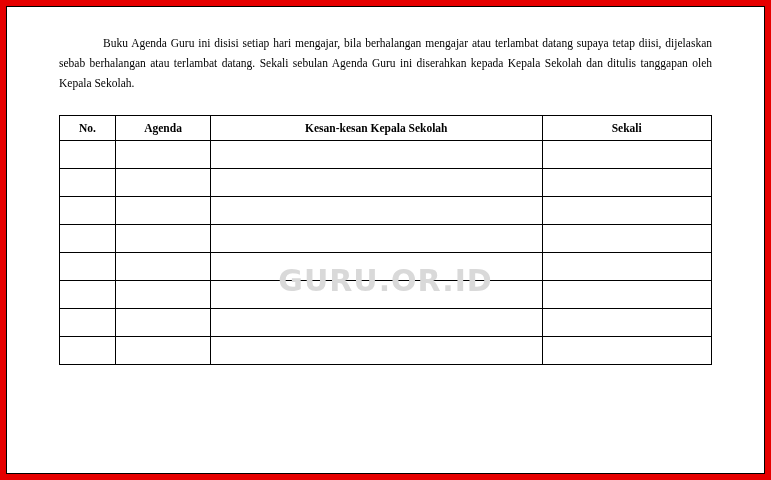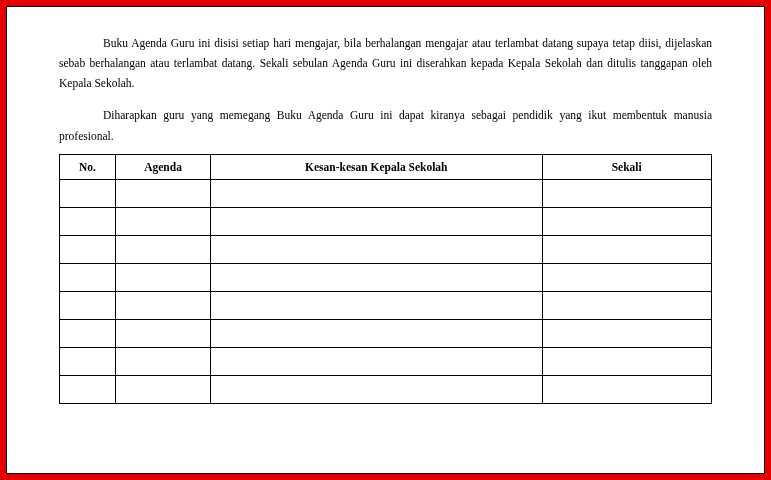--- a/index.html
+++ b/index.html
@@ -47,21 +47,21 @@
     margin: 0;
   }
   .para-1 {
     text-indent: 44px;
   }
   .para-2 {
     margin-top: 12px;
     text-indent: 44px;
   }
   .table-wrap {
-    margin-top: 8px;
+    margin-top: 22px;
     position: relative;
   }
   table.agenda {
     border-collapse: collapse;
     width: 100%;
     table-layout: fixed;
   }
   table.agenda th,
   table.agenda td {
     border: 1px solid #000000;
@@ -98,21 +98,20 @@
   }
 </style>
 </head>
 <body>
 
 <div class="page-frame">
   <div class="page-inner">
 
 
     <p class="para para-1">Buku Agenda Guru ini disisi setiap hari mengajar, bila berhalangan mengajar atau terlambat datang supaya tetap diisi, dijelaskan sebab berhalangan atau terlambat datang. Sekali sebulan Agenda Guru ini diserahkan kepada Kepala Sekolah dan ditulis tanggapan oleh Kepala Sekolah.</p>
-    <p class="para para-2">Diharapkan guru yang memegang Buku Agenda Guru ini dapat kiranya sebagai pendidik yang ikut membentuk manusia profesional.</p>
 
     <div class="table-wrap">
       <table class="agenda">
         <thead>
           <tr>
             <th class="col-no">No.</th>
             <th class="col-tanggal">Agenda</th>
             <th class="col-kesan">Kesan-kesan Kepala Sekolah</th>
             <th class="col-paraf">Sekali</th>
           </tr>
@@ -162,16 +161,17 @@
           </tr>
           <tr>
             <td></td>
             <td></td>
             <td></td>
             <td></td>
           </tr>
         </tbody>
       </table>
 
+      <div class="watermark">GURU.OR.ID</div>
     </div>
 
   </div>
 </div>
 
 </body></html>

